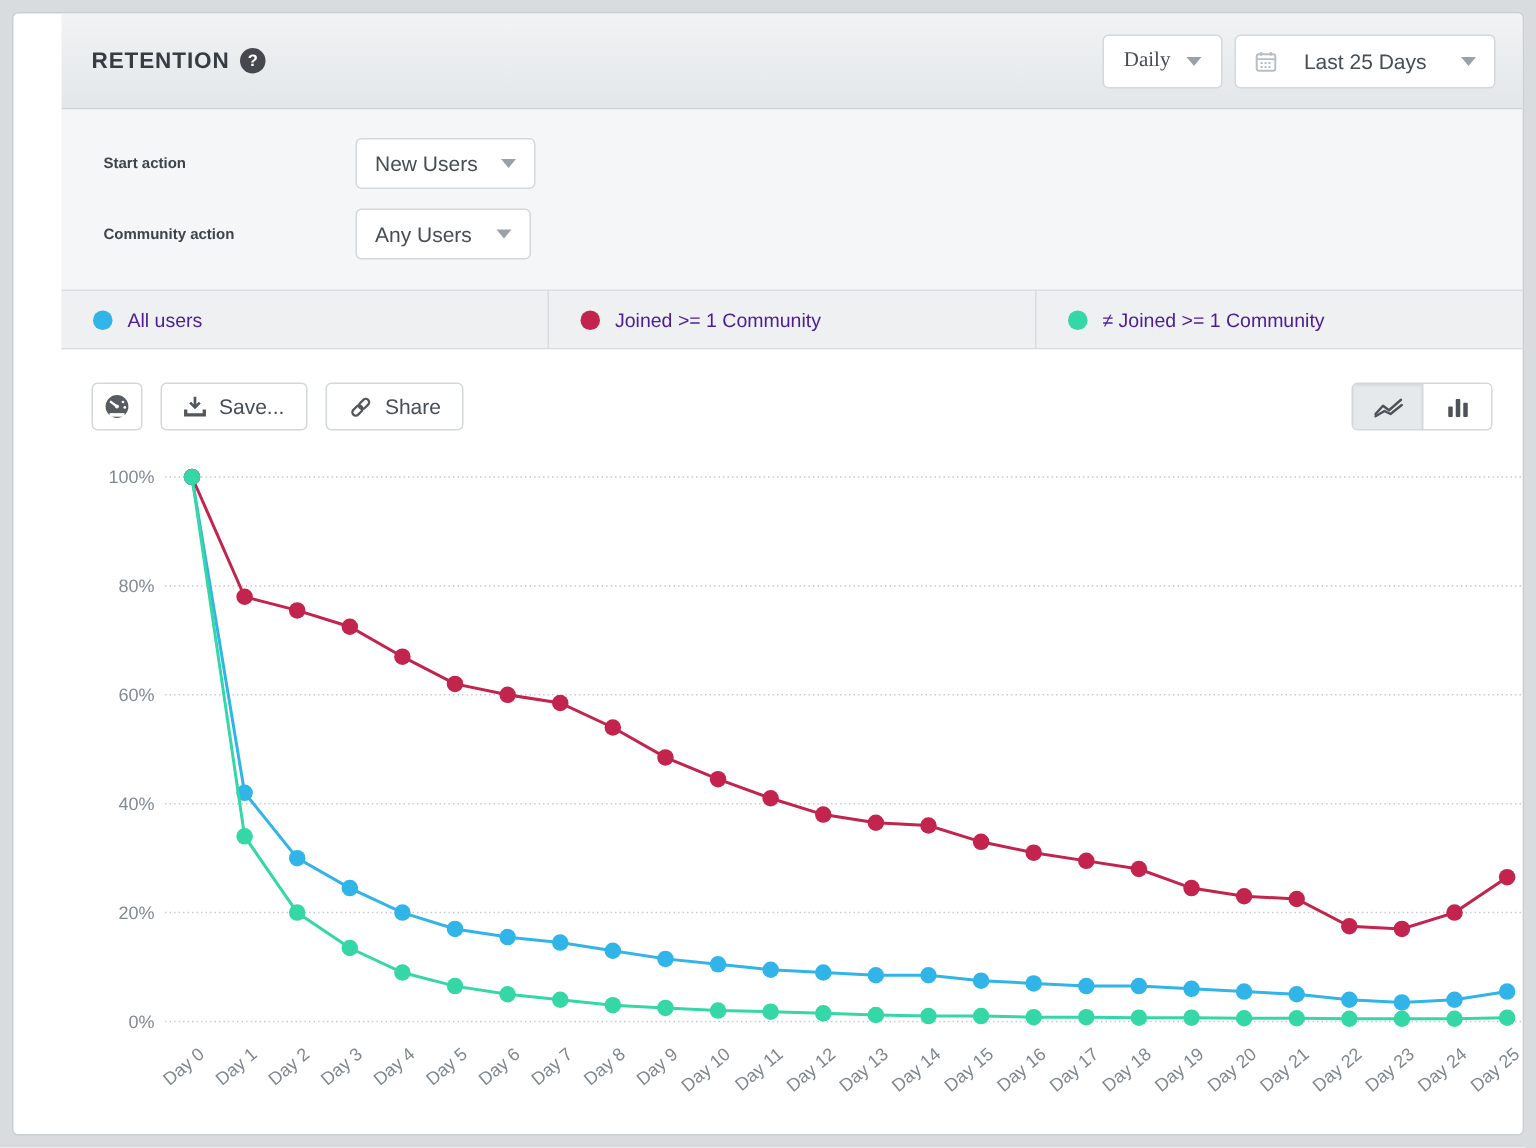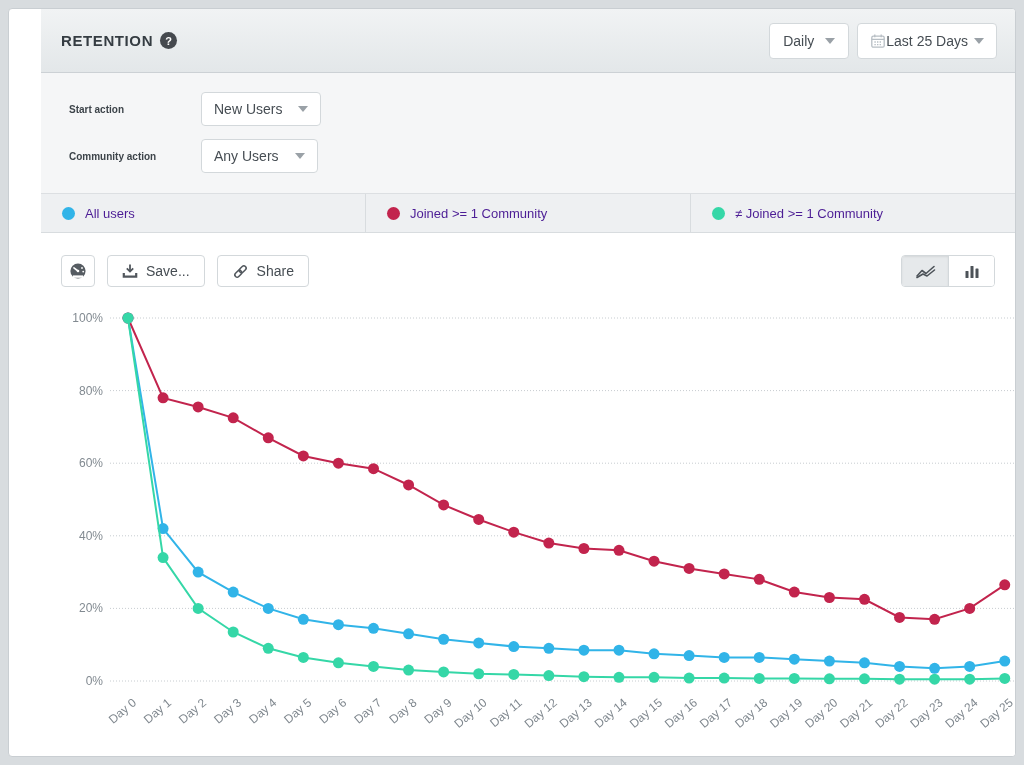--- a/index.html
+++ b/index.html
@@ -42,39 +42,39 @@
   .topbar-controls { display: flex; gap: 8px; }
   .btn {
     background: #ffffff;
     border: 1px solid #d3d8db;
     border-radius: 4px;
     color: #464d53; font-size: 14px;
     display: inline-flex; align-items: center;
     cursor: pointer;
     font-family: "Liberation Sans", sans-serif;
   }
-  .btn-interval { height: 36px; padding: 0 13px; gap: 11px; }
-  .btn-range   { height: 36px; padding: 0 12px; gap: 0; }
+  .btn-interval { height: 36px; padding: 0 13px; gap: 11px; font-family: Liberation Serif, serif; }
+  .btn-range   { height: 36px; padding: 0 12px; gap: 17px; }
   .caret {
     width: 0; height: 0;
     border-left: 5px solid transparent;
     border-right: 5px solid transparent;
     border-top: 6px solid #9aa1a7;
     display: inline-block;
   }
 
   
   .filters {
     height: 120px;
     background: #f5f6f7;
     padding: 19px 20px 0 28px;
   }
   .filter-row { display: flex; align-items: center; height: 34px; margin-bottom: 13px; }
   .filter-label { width: 132px; font-size: 10px; font-weight: bold; color: #3d444a; }
-  .btn-select { height: 34px; padding: 0 12px; gap: 16px; }
+  .btn-select { height: 34px; padding: 0 12px; gap: 16px; margin-left: 36px; }
 
   
   .legend-tabs {
     height: 40px;
     background: #eef0f2;
     border-top: 1px solid #dcdfe2;
     border-bottom: 1px solid #d8dcdf;
     display: flex;
   }
   .legend-tab {

